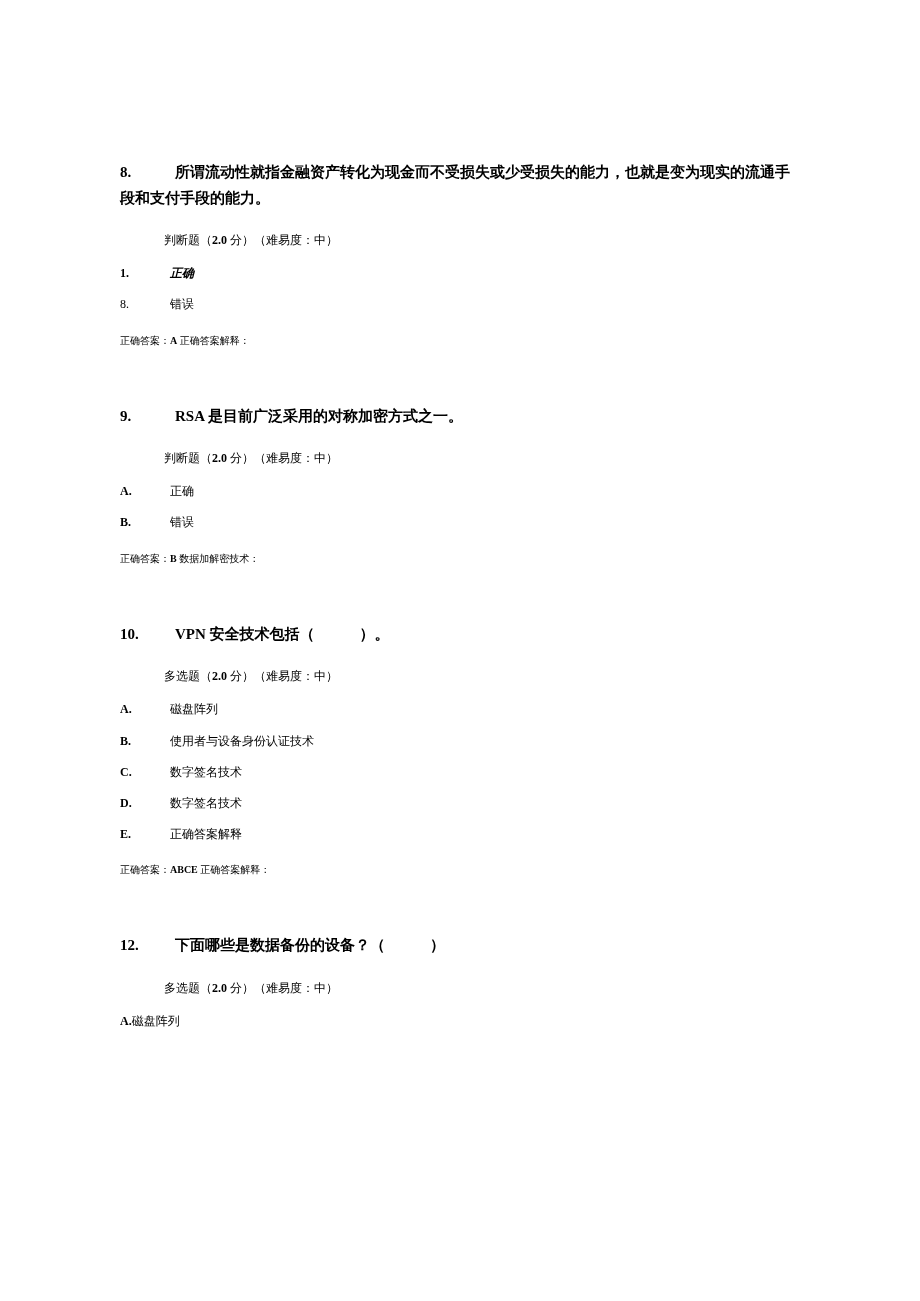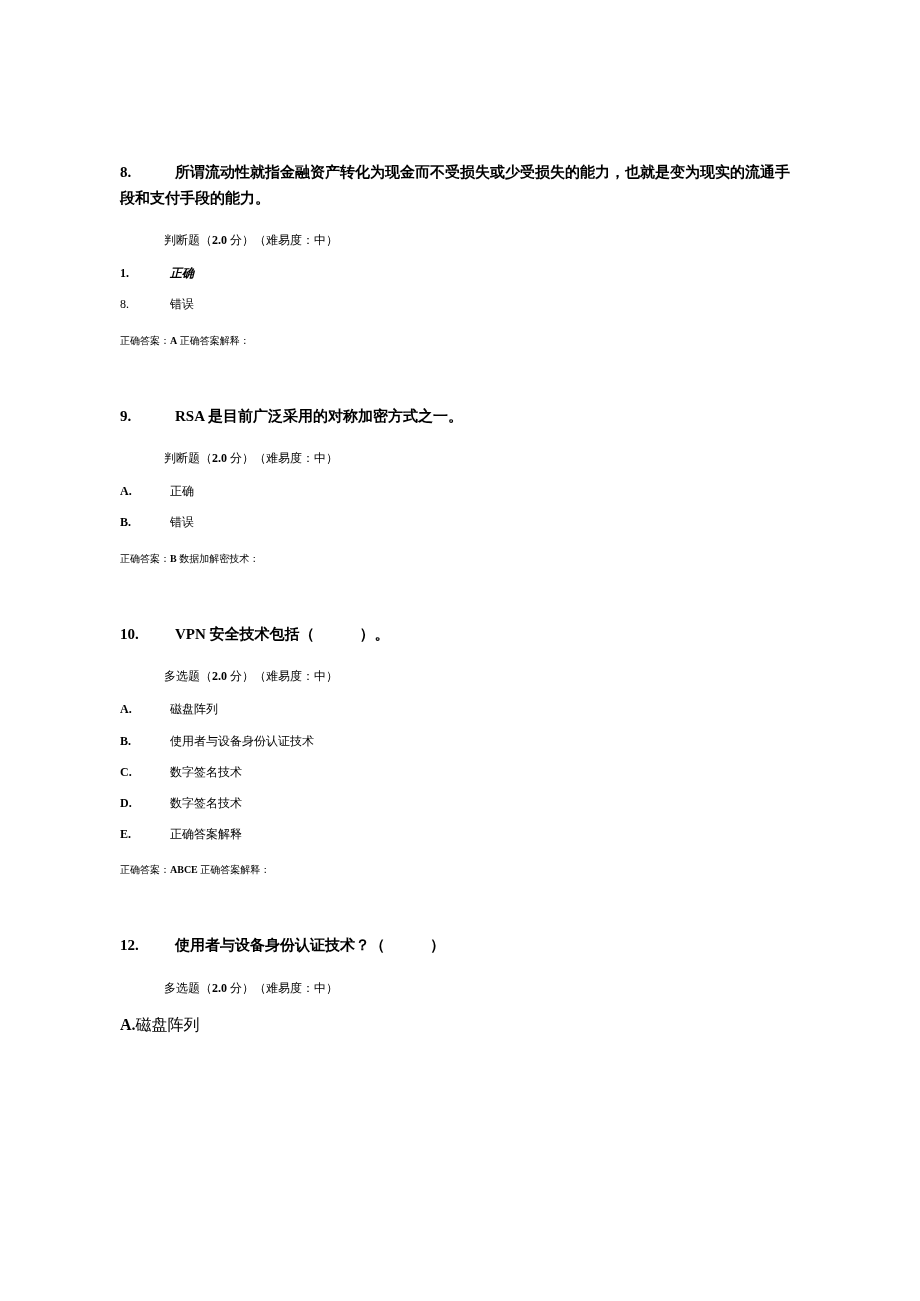--- a/index.html
+++ b/index.html
@@ -49,21 +49,21 @@
       font-weight: bold;
       font-style: italic;
     }
     .answer-line {
       font-size: 10px;
       font-family: "SimSun", "宋体", serif;
       margin-top: 18px;
     }
     .answer-key { font-weight: bold; }
     .inline-option {
-      font-size: 16px;
+      font-size: 12px;
       margin-bottom: 12px;
     }
   </style>
 </head>
 <body>
 
 <div class="question-block">
   <p class="question-title"><span class="question-number">8.</span><span>所谓流动性就指金融资产转化为现金而不受损失或少受损失的能力，也就是变为现实的流通手段和支付手段的能力。</span></p>
   <p class="meta-line"><span>判断题（</span><b>2.0</b><span> 分）（难易度：中）</span></p>
   <div class="option-line">
@@ -111,16 +111,16 @@
     <span>数字签名技术</span>
   </div>
   <div class="option-line">
     <span class="option-marker">E.</span>
     <span>正确答案解释</span>
   </div>
   <p class="answer-line"><span>正确答案：</span><span class="answer-key">ABCE</span><span> 正确答案解释：</span></p>
 </div>
 
 <div class="question-block">
-  <p class="question-title"><span class="question-number">12.</span><span>使用者与设备身份认证技术？（　　　）</span></p>
+  <p class="question-title"><span class="question-number">12.</span><span>下面哪些是数据备份的设备？（　　　）</span></p>
   <p class="meta-line"><span>多选题（</span><b>2.0</b><span> 分）（难易度：中）</span></p>
   <p class="inline-option"><b>A.</b><span>磁盘阵列</span></p>
 </div>
 
 </body></html>

